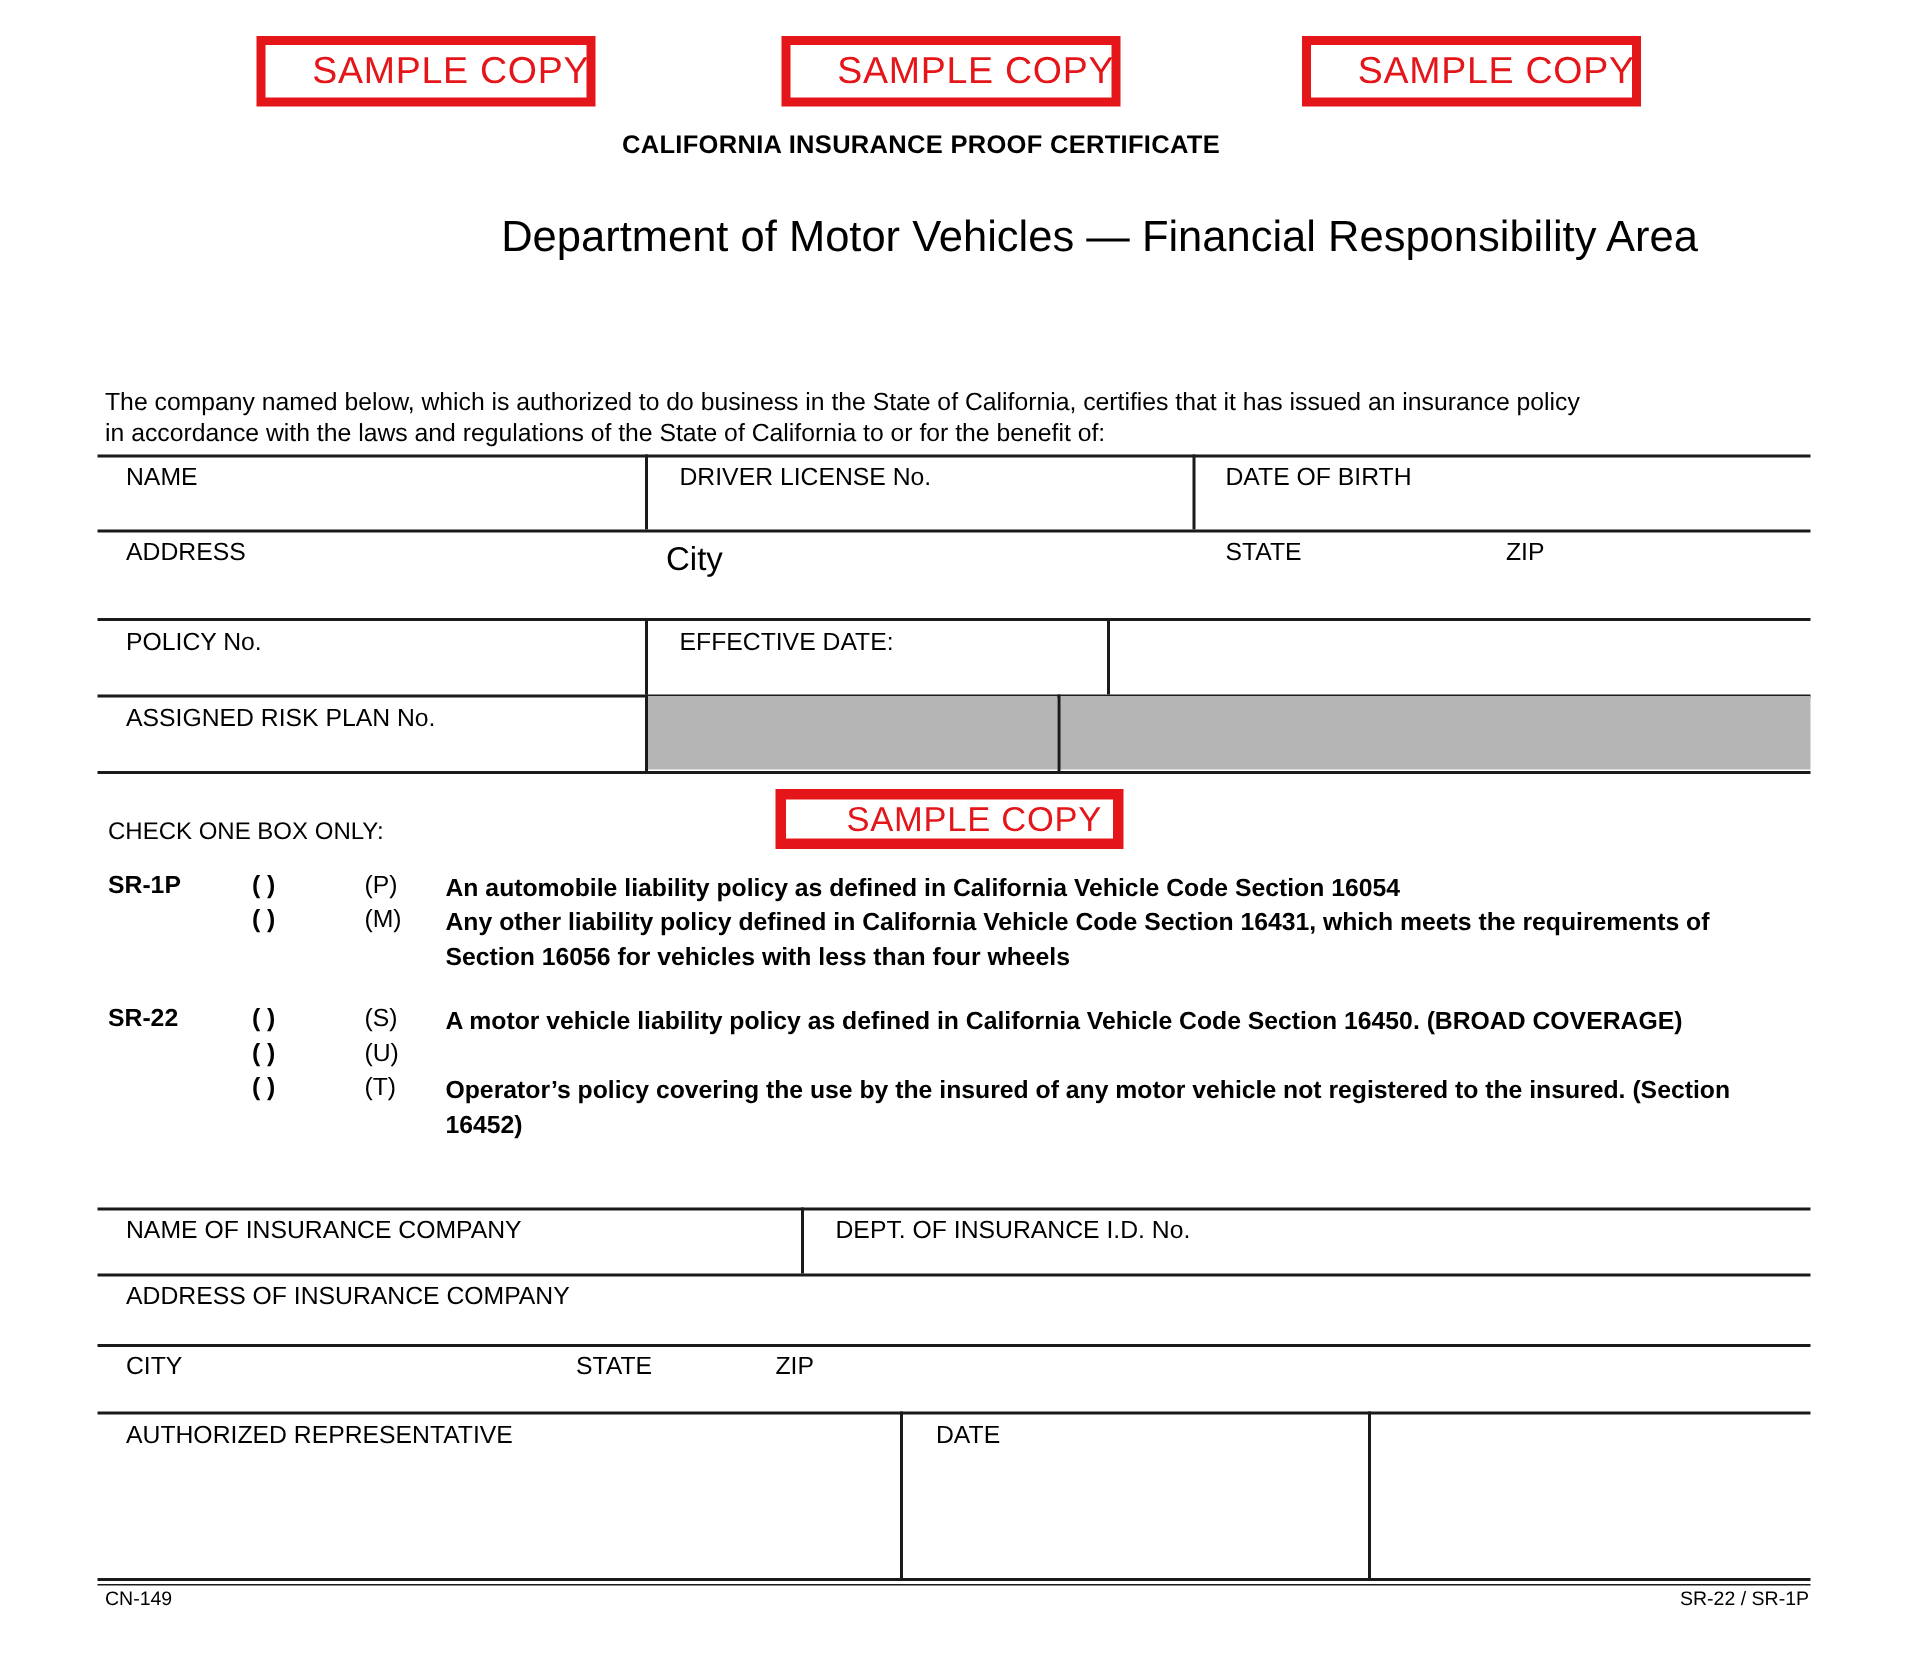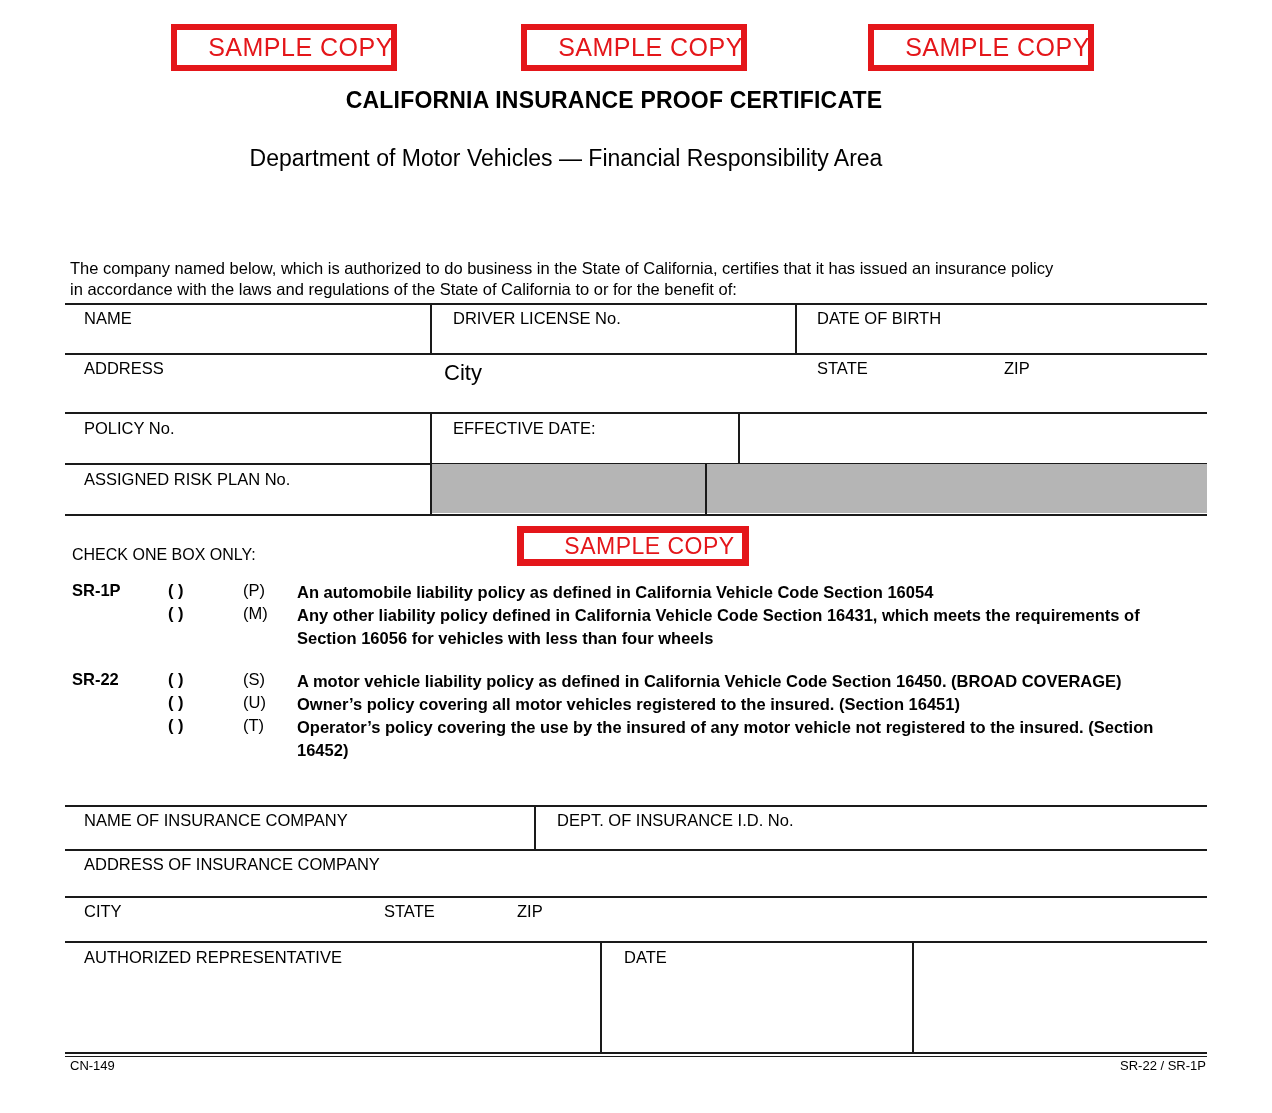--- a/index.html
+++ b/index.html
@@ -55,31 +55,31 @@
     border-width: 7px;
   }
 
   
   .doc-title {
     position: absolute;
     left: 0;
     top: 87px;
     width: 1228px;
     text-align: center;
-    font-size: 23px;
+    font-size: 17px;
     font-weight: bold;
     letter-spacing: 0.2px;
   }
   .addr-block {
     position: absolute;
     left: 0;
     top: 144px;
     width: 1132px;
-    text-align: center;
-    font-size: 23px;
+    text-align: right;
+    font-size: 29px;
     line-height: 29px;
   }
   .addr-line { display: block; }
 
   
   .intro {
     position: absolute;
     left: 70px;
     top: 258px;
     width: 1140px;
@@ -234,21 +234,20 @@
   <div class="opt-text" style="left:297px; top:627px; width:910px;">Section 16056 for vehicles with less than four wheels</div>
 
   <div class="opt-code" style="left:72px; top:670px;">SR-22</div>
 
   <div class="opt-paren" style="left:168px; top:670px;">(    )</div>
   <div class="opt-letter" style="left:243px; top:670px;">(S)</div>
   <div class="opt-text" style="left:297px; top:670px; width:910px;">A motor vehicle liability policy as defined in California Vehicle Code Section 16450.  (BROAD COVERAGE)</div>
 
   <div class="opt-paren" style="left:168px; top:693px;">(    )</div>
   <div class="opt-letter" style="left:243px; top:693px;">(U)</div>
-  <div class="opt-text" style="left:297px; top:693px; width:910px;">Owner’s policy covering all motor vehicles registered to the insured.  (Section 16451)</div>
 
   <div class="opt-paren" style="left:168px; top:716px;">(    )</div>
   <div class="opt-letter" style="left:243px; top:716px;">(T)</div>
   <div class="opt-text" style="left:297px; top:716px; width:910px;">Operator’s policy covering the use by the insured of any motor vehicle not registered to the insured. (Section</div>
   <div class="opt-text" style="left:297px; top:739px; width:910px;">16452)</div>
 
 
   <div class="rule" style="top:805px;"></div>
   <div class="rule" style="top:849px;"></div>
   <div class="rule" style="top:896px;"></div>

